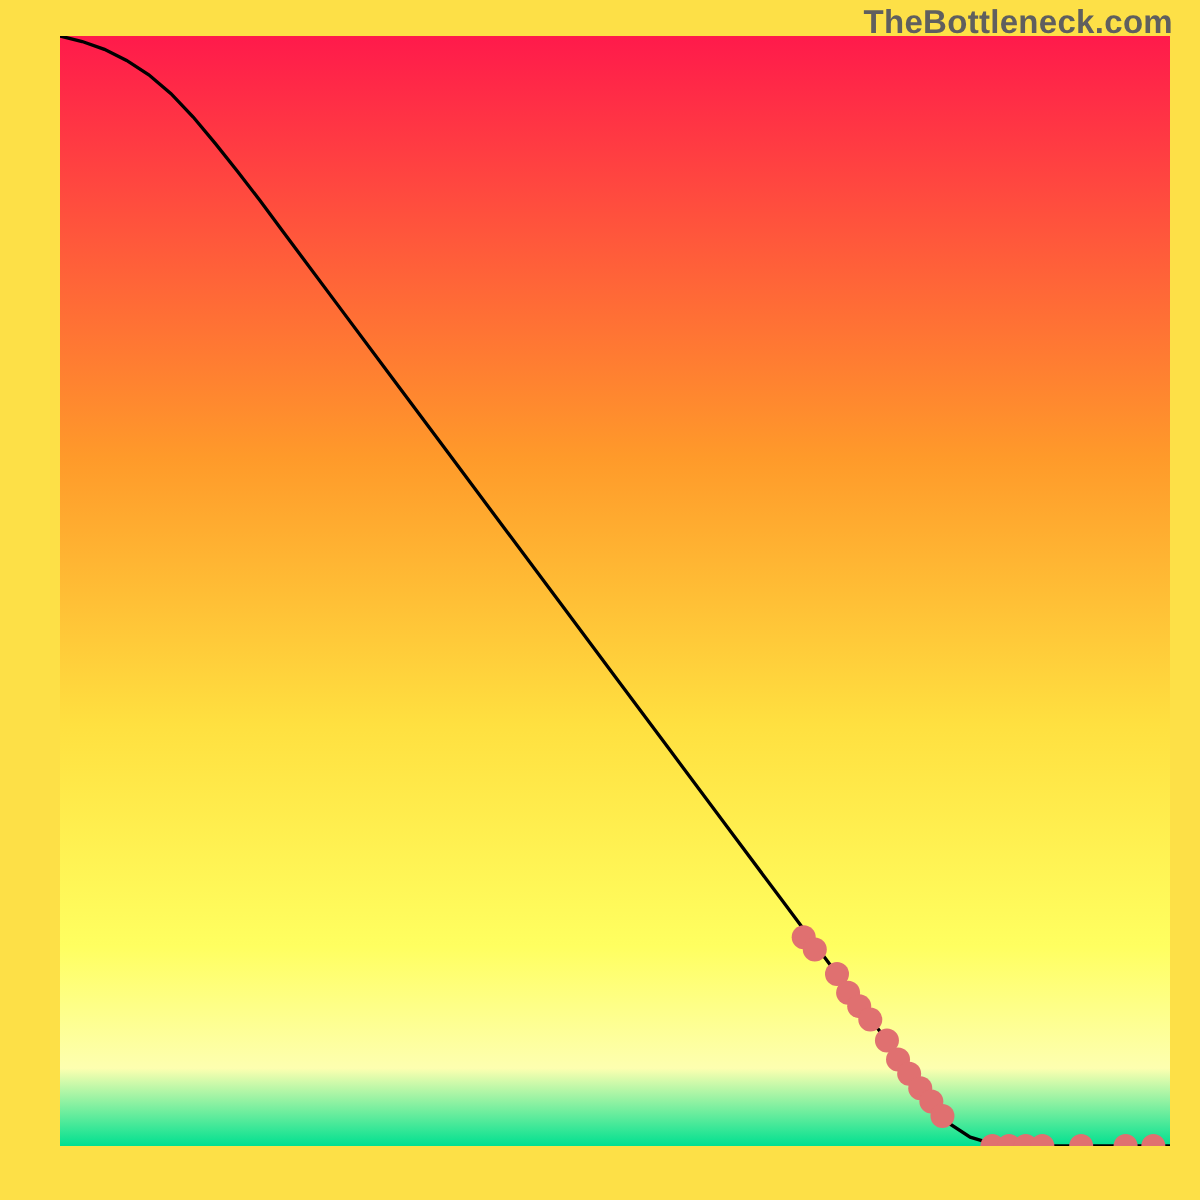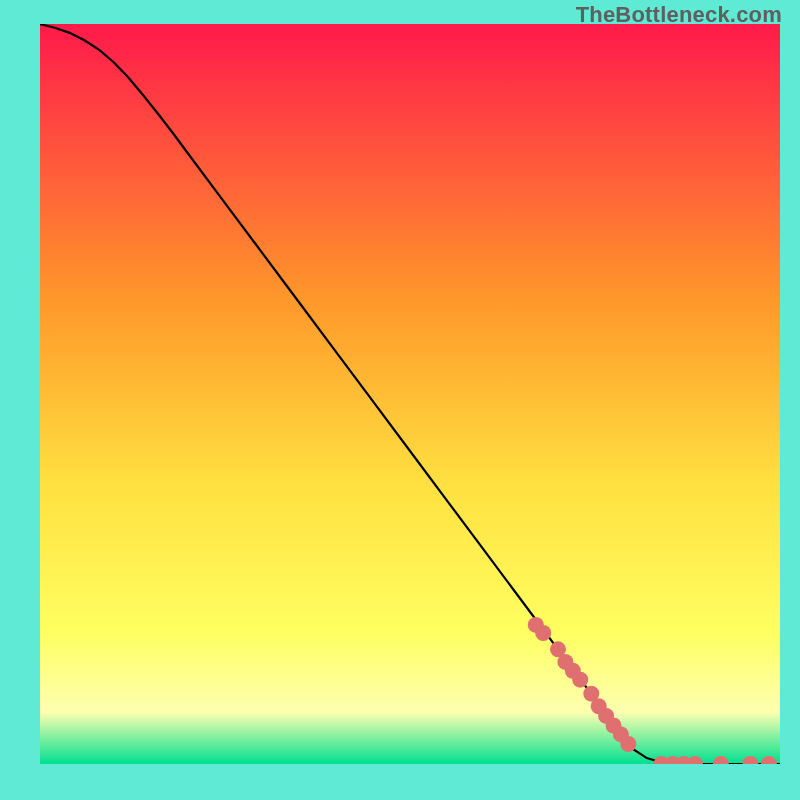--- a/index.html
+++ b/index.html
@@ -8,21 +8,21 @@
     width: 800px;
     height: 800px;
     overflow: hidden;
     background: #000;
     font-family: Arial, Helvetica, sans-serif;
   }
   .frame {
     position: relative;
     width: 800px;
     height: 800px;
-    background: #5eead4;
+    background: #fde047;
   }
   .plot {
     position: absolute;
     left: 40px;
     top: 24px;
     width: 740px;
     height: 740px;
   }
   .watermark {
     position: absolute;

